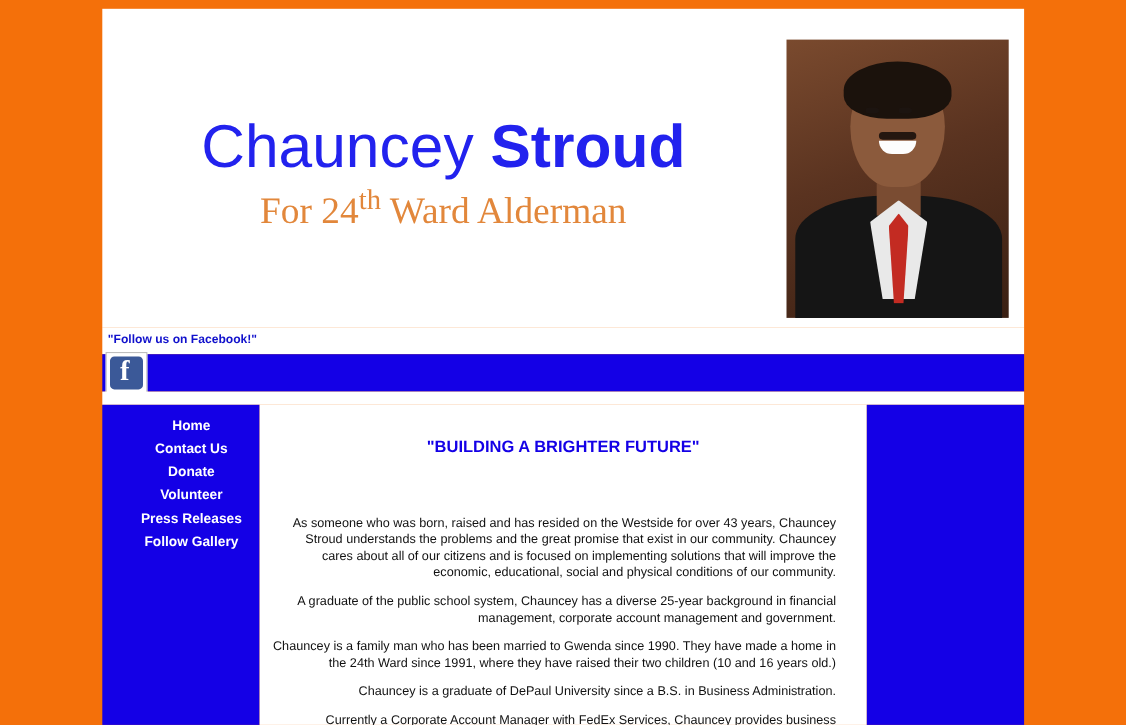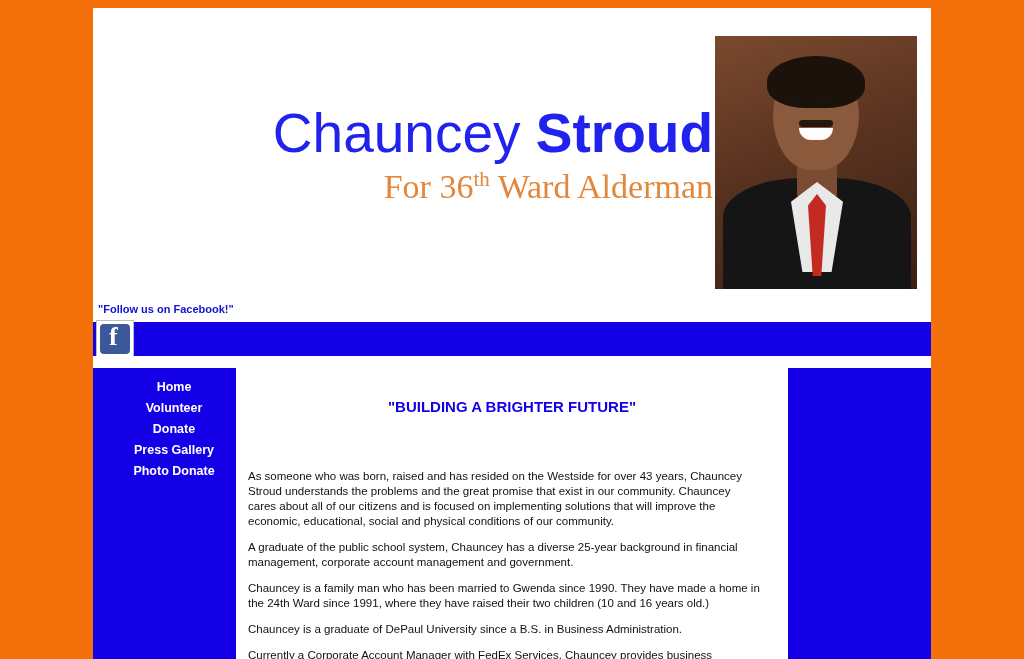--- a/index.html
+++ b/index.html
@@ -27,21 +27,21 @@
     top: 8px;
     width: 838px;
     height: 290px;
     background: #FFFFFF;
   }
   .title-block {
     position: absolute;
     left: 0;
     top: 95px;
     width: 620px;
-    text-align: right;
+    text-align: center;
   }
   .title-line1 {
     font-size: 55px;
     color: #2222EE;
     line-height: 60px;
     white-space: nowrap;
   }
   .title-line1 .light {
     font-weight: normal;
   }
@@ -49,21 +49,21 @@
     font-weight: bold;
   }
   .title-line2 {
     font-family: "Liberation Serif", serif;
     font-size: 34px;
     color: #E2873B;
     margin-top: 4px;
     white-space: nowrap;
   }
   .title-line2 sup {
-    font-size: 21px;
+    font-size: 26px;
     vertical-align: super;
   }
   .portrait {
     position: absolute;
     left: 622px;
     top: 28px;
     width: 202px;
     height: 253px;
     background: linear-gradient(160deg, #7A4A2E 0%, #5A3320 45%, #3A2013 100%);
     overflow: hidden;
@@ -239,21 +239,21 @@
     color: #1400E6;
     font-size: 15px;
     font-weight: bold;
     margin-top: 30px;
   }
   .main p {
     font-size: 11.5px;
     color: #111111;
     line-height: 15px;
     margin: 0 16px 11px 0;
-    text-align: left;
+    text-align: right;
   }
   .main .first-para { margin-top: 54px; }
   .right-col {
     position: absolute;
     left: 695px;
     top: 0;
     width: 143px;
     height: 291px;
     background: #1400E6;
   }
@@ -279,21 +279,21 @@
 
 <div class="page">
 
   <div class="banner">
     <div class="title-block">
       <div class="title-line1">
         <span class="light">Chauncey</span>
         <span class="bold">Stroud</span>
       </div>
       <div class="title-line2">
-        <span>For 36</span><sup>th</sup><span> Ward Alderman</span>
+        <span>For 24</span><sup>th</sup><span> Ward Alderman</span>
       </div>
     </div>
 
     <div class="portrait">
       <div class="suit"></div>
       <div class="neck"></div>
       <div class="shirt"></div>
       <div class="tie"></div>
       <div class="head"></div>
       <div class="hair"></div>
@@ -315,24 +315,25 @@
       <span>f</span>
     </div>
   </div>
 
   <div class="gap-white"></div>
 
   <div class="content-row">
 
     <div class="nav">
       <a class="nav-item" href="#">Home</a>
+      <a class="nav-item" href="#">Contact Us</a>
+      <a class="nav-item" href="#">Donate</a>
       <a class="nav-item" href="#">Volunteer</a>
-      <a class="nav-item" href="#">Donate</a>
-      <a class="nav-item" href="#">Press Gallery</a>
-      <a class="nav-item" href="#">Photo Donate</a>
+      <a class="nav-item" href="#">Press Releases</a>
+      <a class="nav-item" href="#">Follow Gallery</a>
     </div>
 
     <div class="main">
       <div class="headline">"BUILDING A BRIGHTER FUTURE"</div>
       <p class="first-para">As someone who was born, raised and has resided on the Westside for over 43 years, Chauncey Stroud understands the problems and the great promise that exist in our community. Chauncey cares about all of our citizens and is focused on implementing solutions that will improve the economic, educational, social and physical conditions of our community.</p>
       <p>A graduate of the public school system, Chauncey has a diverse 25-year background in financial management, corporate account management and government.</p>
       <p>Chauncey is a family man who has been married to Gwenda since 1990. They have made a home in the 24th Ward since 1991, where they have raised their two children (10 and 16 years old.)</p>
       <p>Chauncey is a graduate of DePaul University since a B.S. in Business Administration.</p>
       <p>Currently a Corporate Account Manager with FedEx Services, Chauncey provides business solutions to help billion dollar corporations meet their strategic objectives. His career includes 15 years of</p>
     </div>

